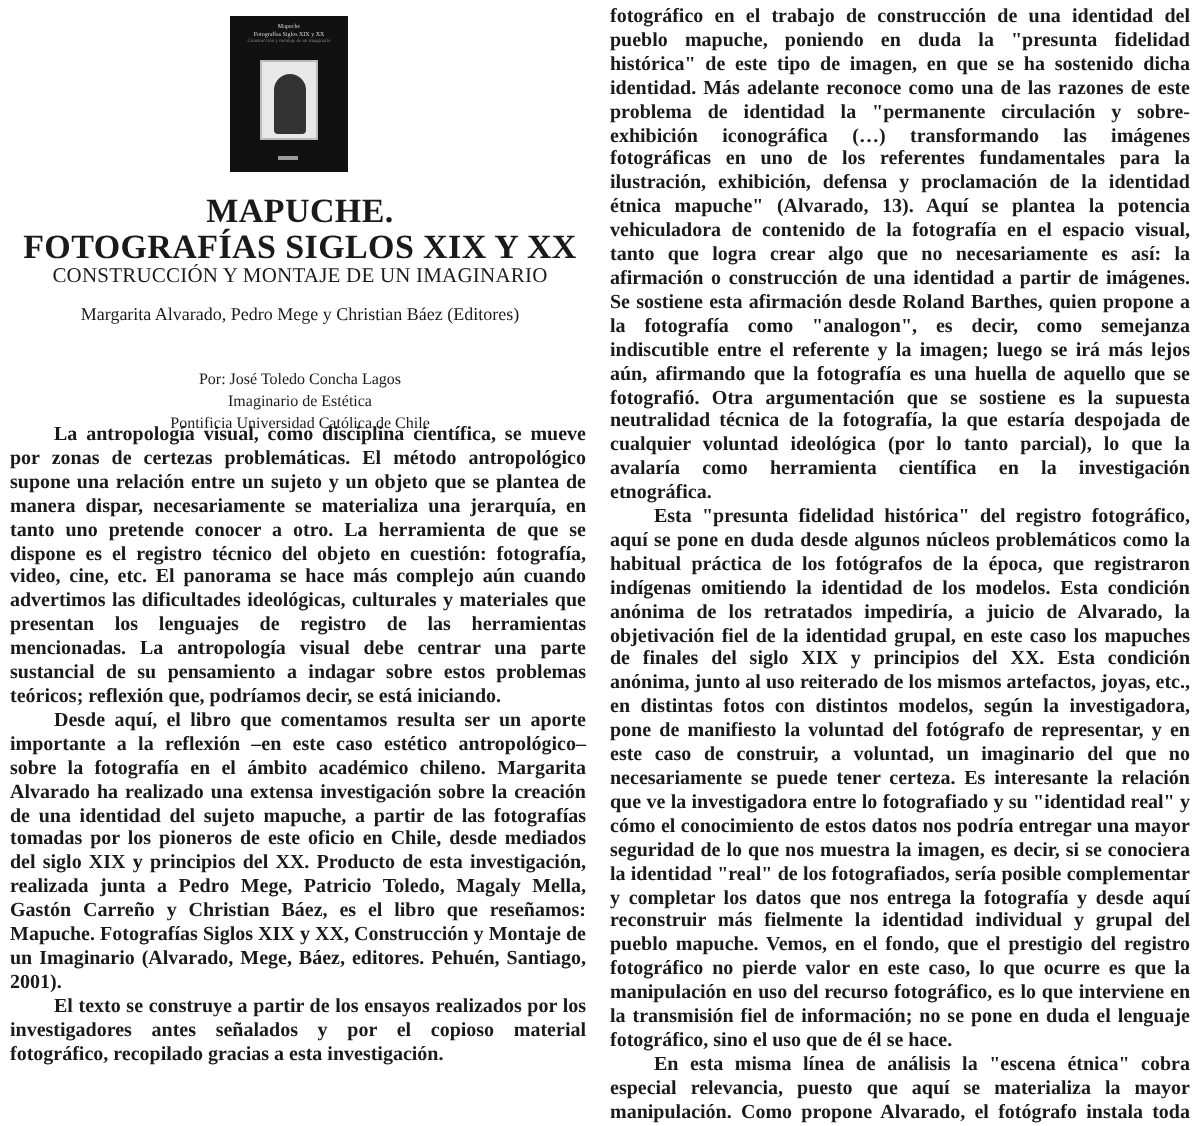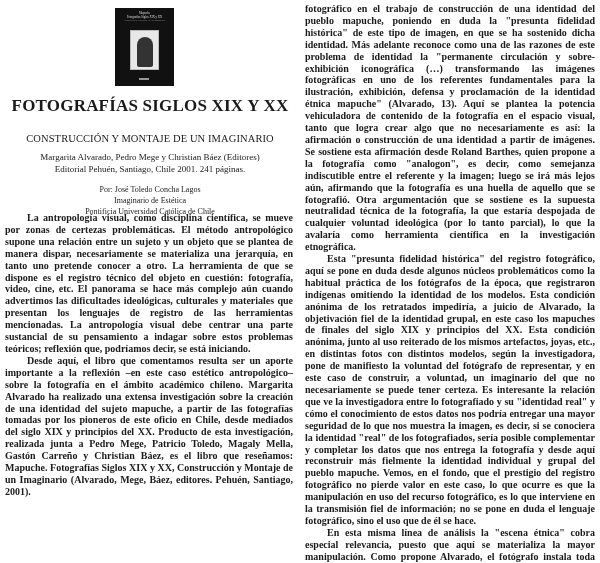--- a/index.html
+++ b/index.html
@@ -33,35 +33,36 @@
     <div>Fotografías Siglos XIX y XX</div>
     <div style="font-size:2.5px;color:#888">Construcción y montaje de un imaginario</div>
   </div>
   <div class="cover-photo">
     <div class="cover-figure"></div>
   </div>
   <div class="cover-logo"></div>
 </div>
 
 <div class="book-title">
+  <div>MAPUCHE.</div>
   <div>FOTOGRAFÍAS SIGLOS XIX Y XX</div>
 </div>
 <div class="book-sub">CONSTRUCCIÓN Y MONTAJE DE UN IMAGINARIO</div>
 <div class="book-meta">
   <div>Margarita Alvarado, Pedro Mege y Christian Báez (Editores)</div>
-  <div>Editorial Pehuén, Santiago, Chile 2001. 241 páginas.</div>
 </div>
 <div class="author">
   <div>Por: José Toledo Concha Lagos</div>
   <div>Imaginario de Estética</div>
   <div>Pontificia Universidad Católica de Chile</div>
 </div>
 
 <div class="body-left">
   <p class="indent">La antropología visual, como disciplina científica, se mueve por zonas de certezas problemáticas. El método antropológico supone una relación entre un sujeto y un objeto que se plantea de manera dispar, necesariamente se materializa una jerarquía, en tanto uno pretende conocer a otro. La herramienta de que se dispone es el registro técnico del objeto en cuestión: fotografía, video, cine, etc. El panorama se hace más complejo aún cuando advertimos las dificultades ideológicas, culturales y materiales que presentan los lenguajes de registro de las herramientas mencionadas. La antropología visual debe centrar una parte sustancial de su pensamiento a indagar sobre estos problemas teóricos; reflexión que, podríamos decir, se está iniciando.</p>
   <p class="indent">Desde aquí, el libro que comentamos resulta ser un aporte importante a la reflexión –en este caso estético antropológico– sobre la fotografía en el ámbito académico chileno. Margarita Alvarado ha realizado una extensa investigación sobre la creación de una identidad del sujeto mapuche, a partir de las fotografías tomadas por los pioneros de este oficio en Chile, desde mediados del siglo XIX y principios del XX. Producto de esta investigación, realizada junta a Pedro Mege, Patricio Toledo, Magaly Mella, Gastón Carreño y Christian Báez, es el libro que reseñamos: Mapuche. Fotografías Siglos XIX y XX, Construcción y Montaje de un Imaginario (Alvarado, Mege, Báez, editores. Pehuén, Santiago, 2001).</p>
+  <p class="indent">El texto se construye a partir de los ensayos realizados por los investigadores antes señalados y por el copioso material fotográfico, recopilado gracias a esta investigación.</p>
 </div>
 
 <div class="body-right">
   <p>fotográfico en el trabajo de construcción de una identidad del pueblo mapuche, poniendo en duda la "presunta fidelidad histórica" de este tipo de imagen, en que se ha sostenido dicha identidad. Más adelante reconoce como una de las razones de este problema de identidad la "permanente circulación y sobre-exhibición iconográfica (…) transformando las imágenes fotográficas en uno de los referentes fundamentales para la ilustración, exhibición, defensa y proclamación de la identidad étnica mapuche" (Alvarado, 13). Aquí se plantea la potencia vehiculadora de contenido de la fotografía en el espacio visual, tanto que logra crear algo que no necesariamente es así: la afirmación o construcción de una identidad a partir de imágenes. Se sostiene esta afirmación desde Roland Barthes, quien propone a la fotografía como "analogon", es decir, como semejanza indiscutible entre el referente y la imagen; luego se irá más lejos aún, afirmando que la fotografía es una huella de aquello que se fotografió. Otra argumentación que se sostiene es la supuesta neutralidad técnica de la fotografía, la que estaría despojada de cualquier voluntad ideológica (por lo tanto parcial), lo que la avalaría como herramienta científica en la investigación etnográfica.</p>
   <p class="indent">Esta "presunta fidelidad histórica" del registro fotográfico, aquí se pone en duda desde algunos núcleos problemáticos como la habitual práctica de los fotógrafos de la época, que registraron indígenas omitiendo la identidad de los modelos. Esta condición anónima de los retratados impediría, a juicio de Alvarado, la objetivación fiel de la identidad grupal, en este caso los mapuches de finales del siglo XIX y principios del XX. Esta condición anónima, junto al uso reiterado de los mismos artefactos, joyas, etc., en distintas fotos con distintos modelos, según la investigadora, pone de manifiesto la voluntad del fotógrafo de representar, y en este caso de construir, a voluntad, un imaginario del que no necesariamente se puede tener certeza. Es interesante la relación que ve la investigadora entre lo fotografiado y su "identidad real" y cómo el conocimiento de estos datos nos podría entregar una mayor seguridad de lo que nos muestra la imagen, es decir, si se conociera la identidad "real" de los fotografiados, sería posible complementar y completar los datos que nos entrega la fotografía y desde aquí reconstruir más fielmente la identidad individual y grupal del pueblo mapuche. Vemos, en el fondo, que el prestigio del registro fotográfico no pierde valor en este caso, lo que ocurre es que la manipulación en uso del recurso fotográfico, es lo que interviene en la transmisión fiel de información; no se pone en duda el lenguaje fotográfico, sino el uso que de él se hace.</p>
   <p class="indent">En esta misma línea de análisis la "escena étnica" cobra especial relevancia, puesto que aquí se materializa la mayor manipulación. Como propone Alvarado, el fotógrafo instala toda una escenografía en el estudio para darle mayor "realismo" a la toma; se recurrirá a ficciones naturalistas, donde se incorporarán objetos como ramas de árboles, troncos, etc., o en otra clave más "doméstica": telares, ollas, piedras de moler y, en general, artículos de uso cotidiano. Aquí</p>
 </div>
 
 </body></html>

